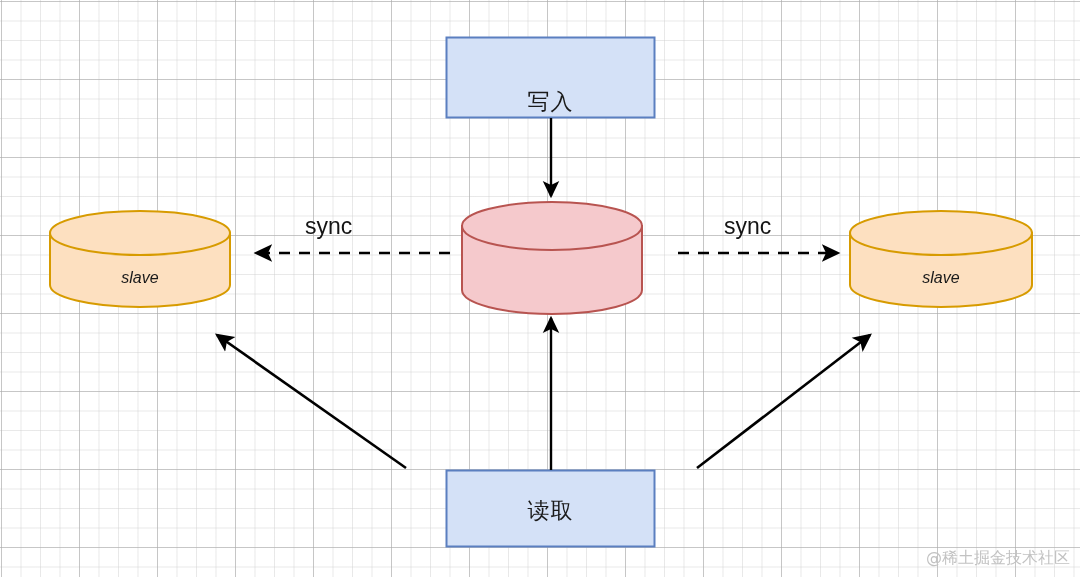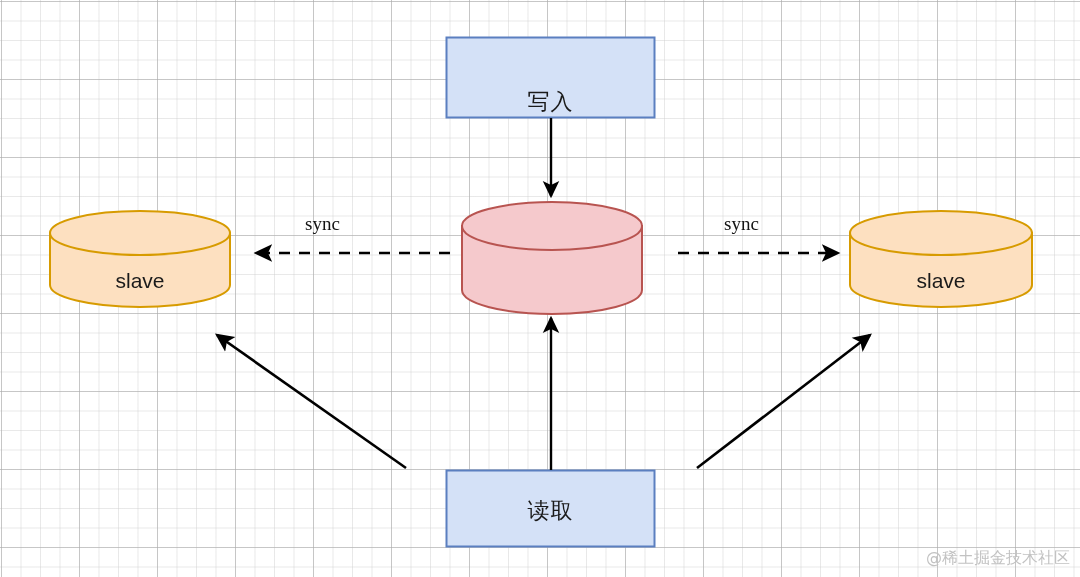--- a/index.html
+++ b/index.html
@@ -44,26 +44,27 @@
     white-space: nowrap;
     text-align: center;
   }
   .cjk-label {
     font-family: "DejaVu Sans", "Liberation Sans", sans-serif;
     font-size: 22px;
     letter-spacing: 1px;
   }
   .latin-label {
     font-family: "Liberation Sans", "DejaVu Sans", sans-serif;
-    font-size: 21px;
+    font-size: 16px;
+    font-style: italic;
   }
   .edge-label {
     position: absolute;
-    font-family: Liberation Serif, serif;
-    font-size: 19px;
+    font-family: Liberation Sans, sans-serif;
+    font-size: 23px;
     color: #141414;
     white-space: nowrap;
     pointer-events: none;
   }
   #write-label   { left: 446px; top: 63px;  width: 209px; margin-top: 24px; }
   #read-label    { left: 446px; top: 496px; width: 209px; text-align: center; }
   #master-label  { left: 462px; top: 258px; width: 180px; }
   #slave-left-label  { left: 50px;  top: 269px; width: 180px; }
   #slave-right-label { left: 850px; top: 269px; width: 182px; }
   #sync-left-label   { left: 305px; top: 213px; }

